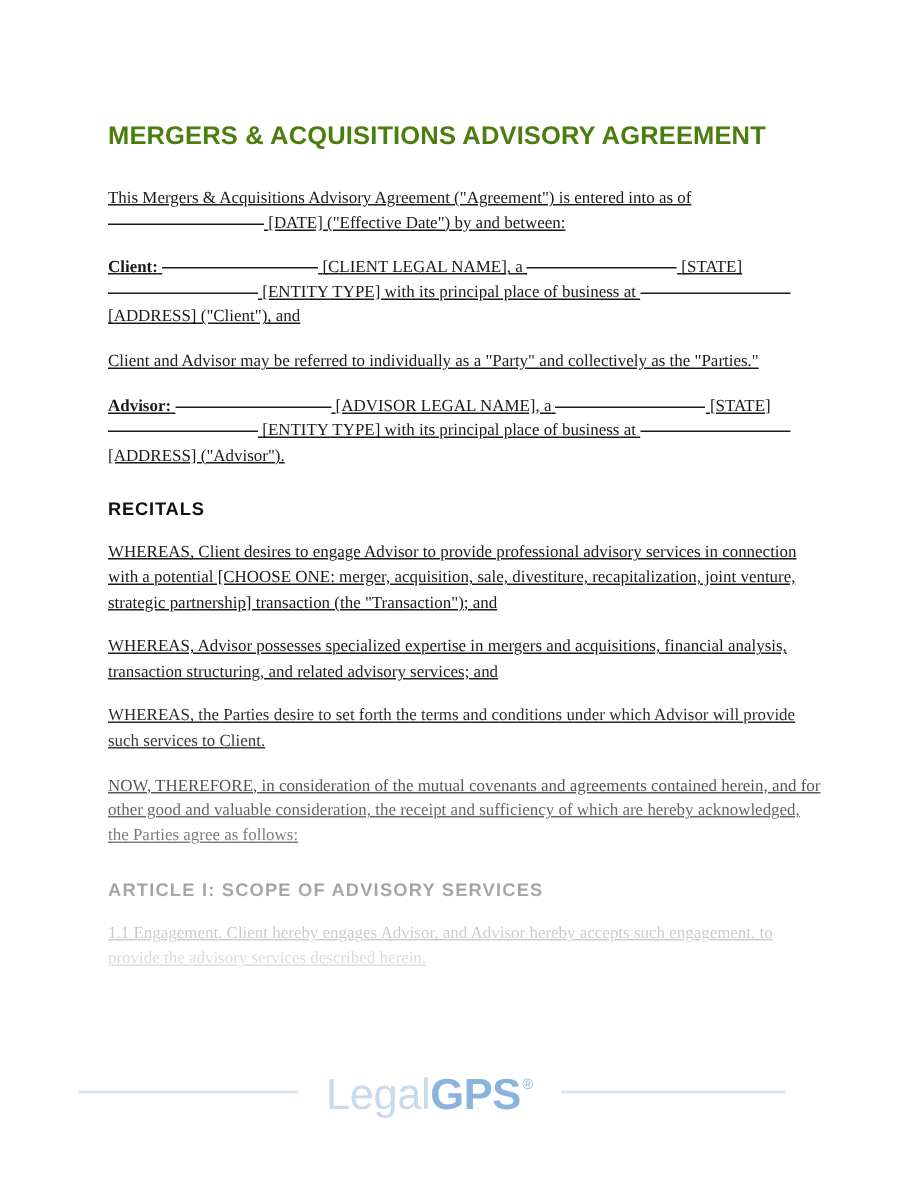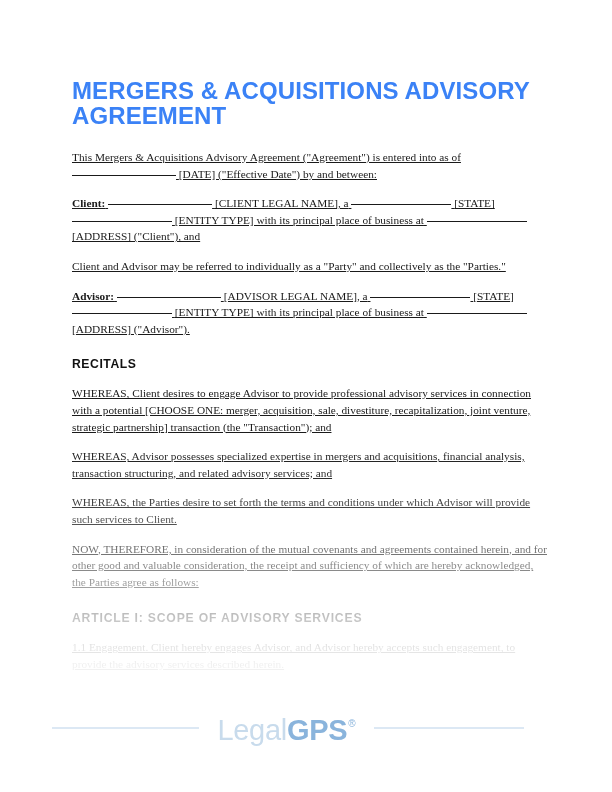--- a/index.html
+++ b/index.html
@@ -28,24 +28,24 @@
   .doc {
     position: absolute;
     left: 72px;
     top: 78px;
     width: 476px;
   }
 
   .doc-title {
     font-family: "Liberation Sans", "DejaVu Sans", sans-serif;
     font-weight: bold;
-    font-size: 24px;
+    font-size: 17px;
     line-height: 25px;
     letter-spacing: 0.1px;
-    color: #3b82f6;
+    color: #4d7c0f;
     margin: 0 0 21px 0;
     text-transform: uppercase;
   }
 
   p.para {
     font-size: 11.3px;
     line-height: 16.6px;
     color: #1a1a1a;
     margin: 0 0 13px 0;
     text-align: left;

